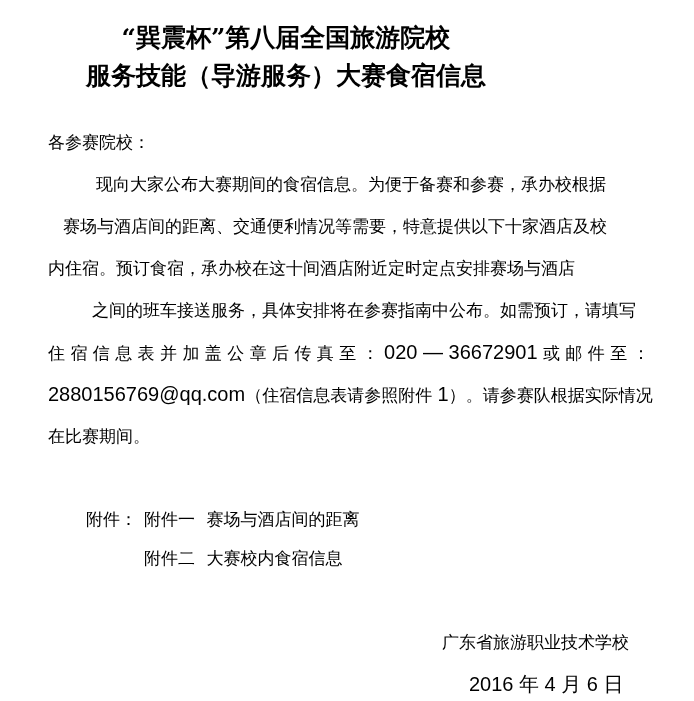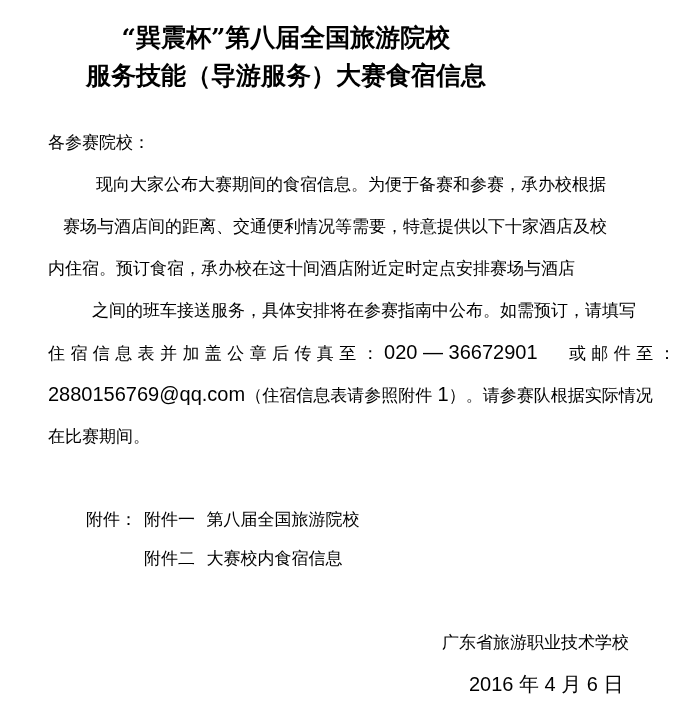--- a/index.html
+++ b/index.html
@@ -51,35 +51,35 @@
 
   <div>
     <div class="line" style="left:96px; top:173px;">现向大家公布大赛期间的食宿信息。为便于备赛和参赛，承办校根据</div>
     <div class="line" style="left:48px; top:215px;margin-left:15px;">赛场与酒店间的距离、交通便利情况等需要，特意提供以下十家酒店及校</div>
     <div class="line" style="left:48px; top:257px;">内住宿。预订食宿，承办校在这十间酒店附近定时定点安排赛场与酒店</div>
     <div class="line" style="left:60px; top:299px;margin-left:32px;">之间的班车接送服务，具体安排将在参赛指南中公布。如需预订，请填写</div>
 
     <div class="line" style="left:48px; top:341px; width:610px;">
       <span>住 宿 信 息 表 并 加 盖 公 章 后 传 真 至 ：</span>
       <span class="latin">020 — 36672901</span>
-      <span style="margin-left:26px;">或 邮 件 至 ：</span>
+      <span style="">或 邮 件 至 ：</span>
     </div>
 
     <div class="line" style="left:48px; top:383px;">
       <span class="latin">2880156769@qq.com</span><span>（住宿信息表请参照附件 </span><span class="latin">1</span><span>）。请参赛队根据实际情况</span>
     </div>
 
     <div class="line" style="left:48px; top:425px;">在比赛期间。</div>
   </div>
 
   <div>
     <div class="line" style="left:86px; top:508px;">附件：</div>
     <div class="line" style="left:144px; top:508px;">
       <span>附件一</span>
-      <span style="margin-left:6px;">第八届全国旅游院校</span>
+      <span style="margin-left:6px;">赛场与酒店间的距离</span>
     </div>
     <div class="line" style="left:144px; top:547px;">
       <span>附件二</span>
       <span style="margin-left:6px;">大赛校内食宿信息</span>
     </div>
   </div>
 
   <div class="line" style="left:442px; top:631px;">广东省旅游职业技术学校</div>
   <div class="line latin" style="left:469px; top:673px;">2016 年 4 月 6 日</div>
 

